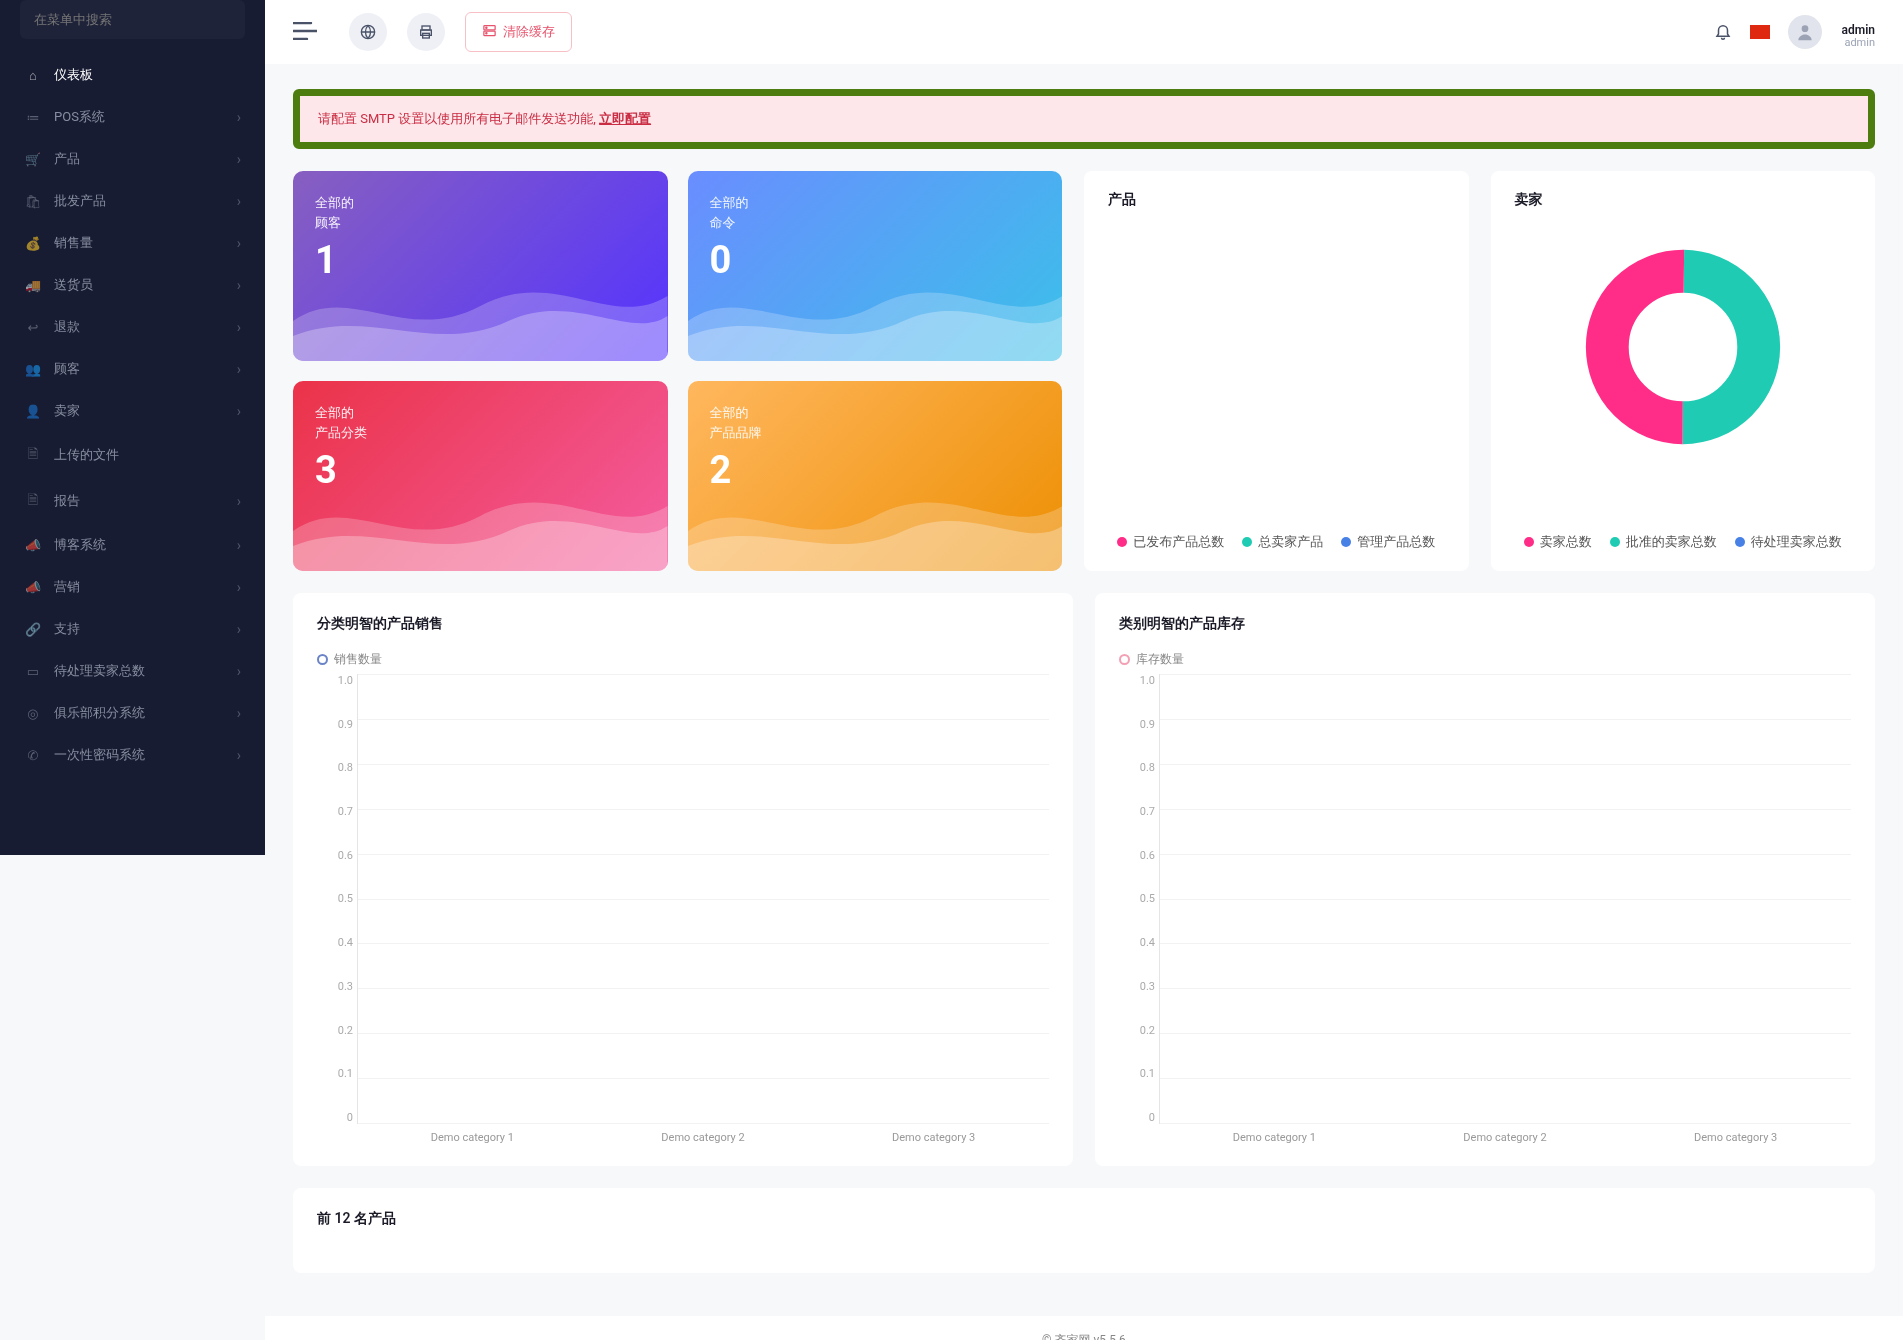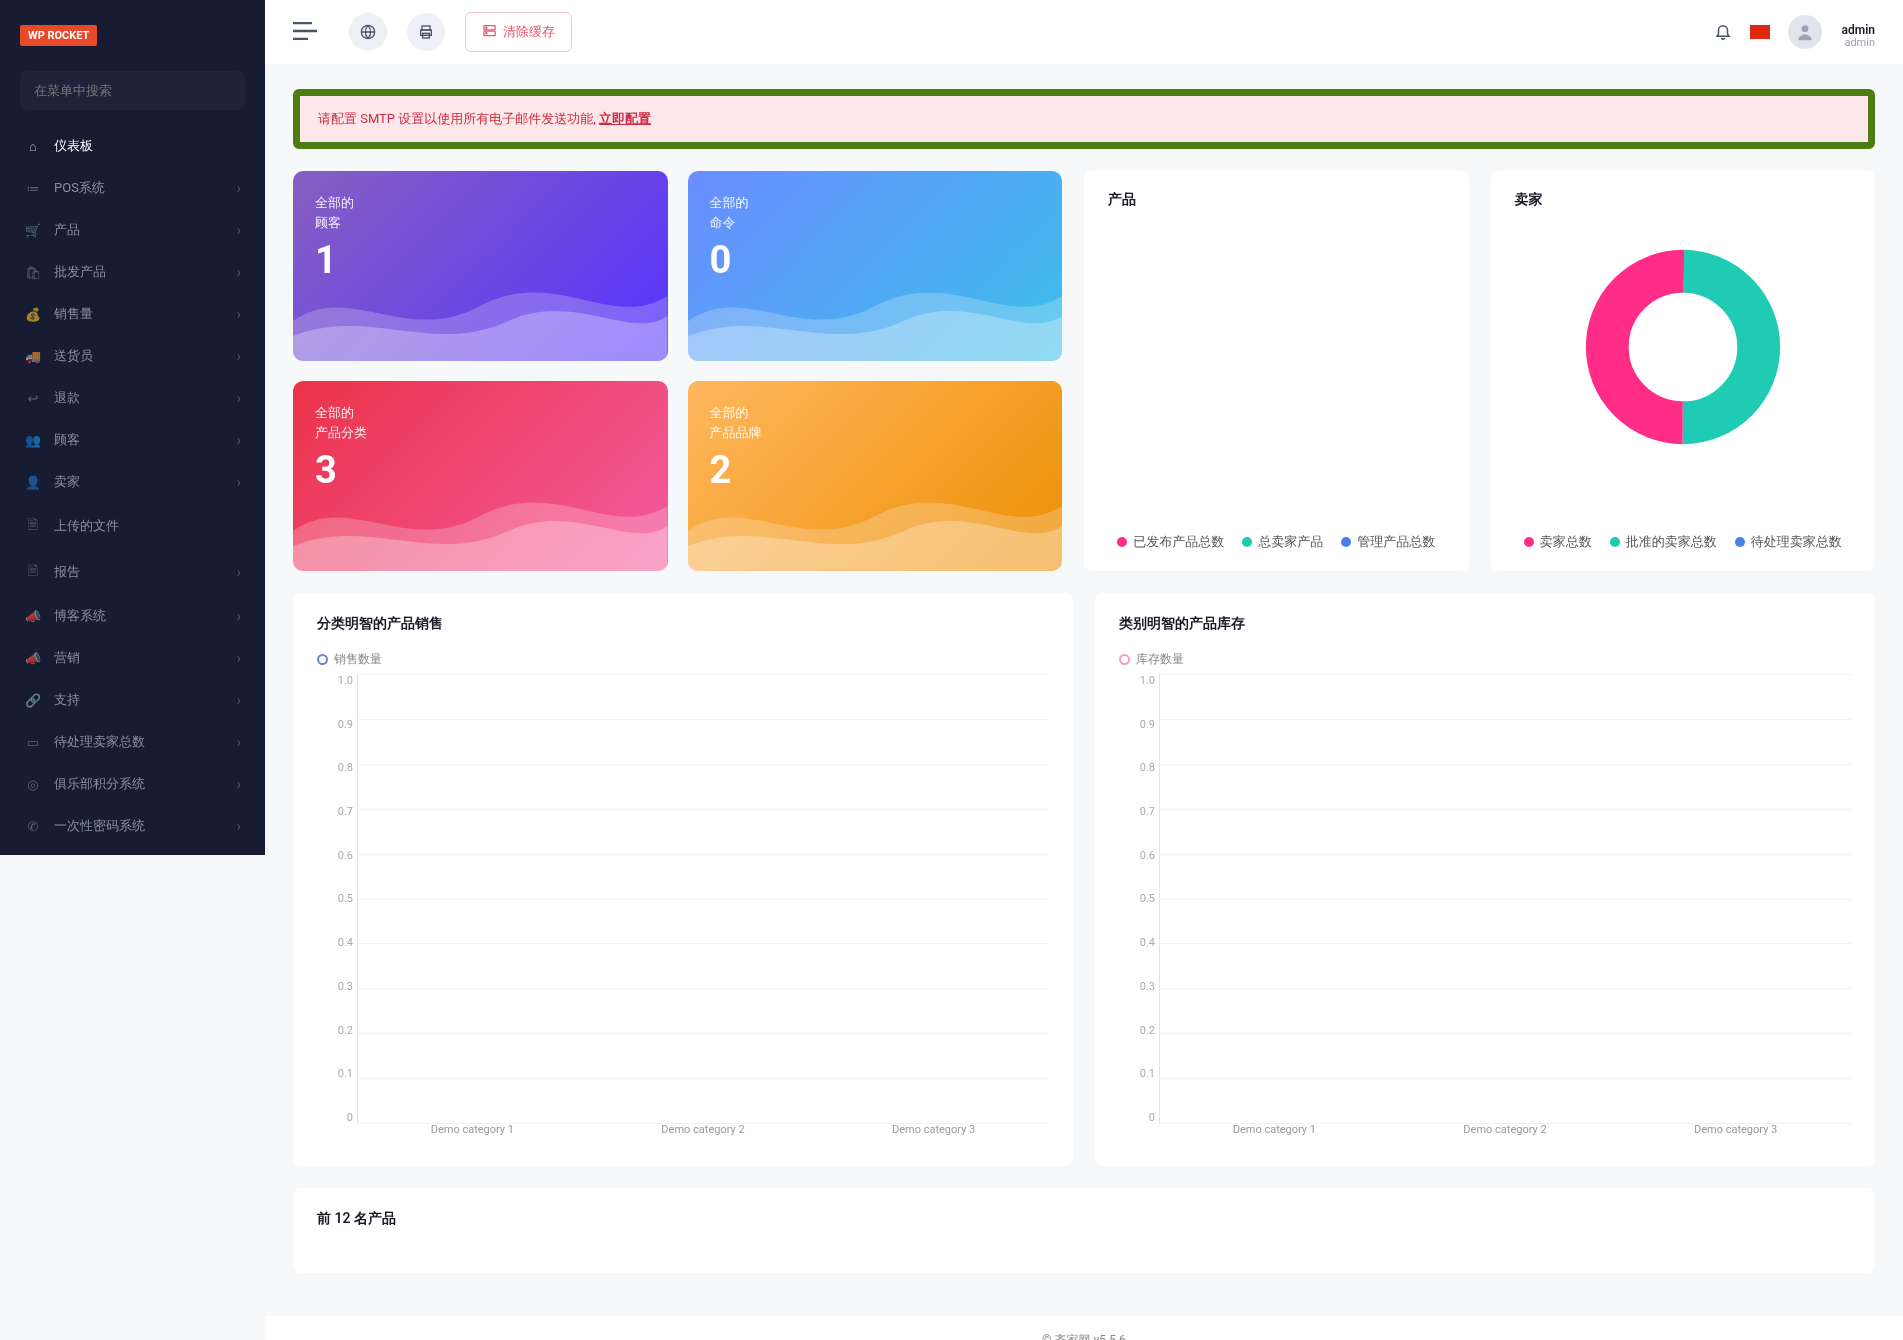--- a/index.html
+++ b/index.html
@@ -72,33 +72,30 @@
 .chart-row { display:flex; gap:22px; margin-top:22px; }
 .chart-row > div { width:50%; }
 .chart-panel { background:#fff; border-radius:8px; padding:22px 24px; }
 .chart-legend { text-align:left; font-size:12px; color:#888; margin:14px 0 6px; }
 .chart-legend .ldot { display:inline-block; width:11px; height:11px; border-radius:50%; border:2px solid; margin-right:6px; vertical-align:middle; }
 
 .axis-chart { position:relative; height:470px; padding-left:40px; }
 .y-ticks { position:absolute; left:0; top:0; bottom:20px; width:36px; display:flex; flex-direction:column; justify-content:space-between; text-align:right; font-size:11px; color:#aaa; }
 .chart-grid { position:absolute; left:40px; right:0; top:0; bottom:20px; border-left:1px solid #e5e5e5; border-bottom:1px solid #e5e5e5; }
 .chart-grid .hline { position:absolute; left:0; right:0; border-top:1px solid #f2f2f2; }
-.x-ticks { position:absolute; left:40px; right:0; bottom:8px; display:flex; justify-content:space-around; font-size:11px; color:#999; }
+.x-ticks { position:absolute; left:40px; right:0; bottom:0; display:flex; justify-content:space-around; font-size:11px; color:#999; }
 
 .top12 { background:#fff; border-radius:8px; padding:22px 24px; margin-top:22px; min-height:85px; }
 
 .footer { text-align:center; padding:16px; font-size:12px; color:#888; background:#fff; margin-top:18px; }
 </style>
 </head>
 <body>
 
 <aside class="sidebar">
-  <div class="logo-wrap">
-    <span class="logo">WP ROCKET</span>
-  </div>
   <div class="search-wrap">
     <input type="text" placeholder="在菜单中搜索" style="">
   </div>
   <nav id="side-nav">
       <div class="side-item active">
         <span class="side-item-left">
           <span class="icon">⌂</span>
           <span>仪表板</span>
         </span>
       </div>

